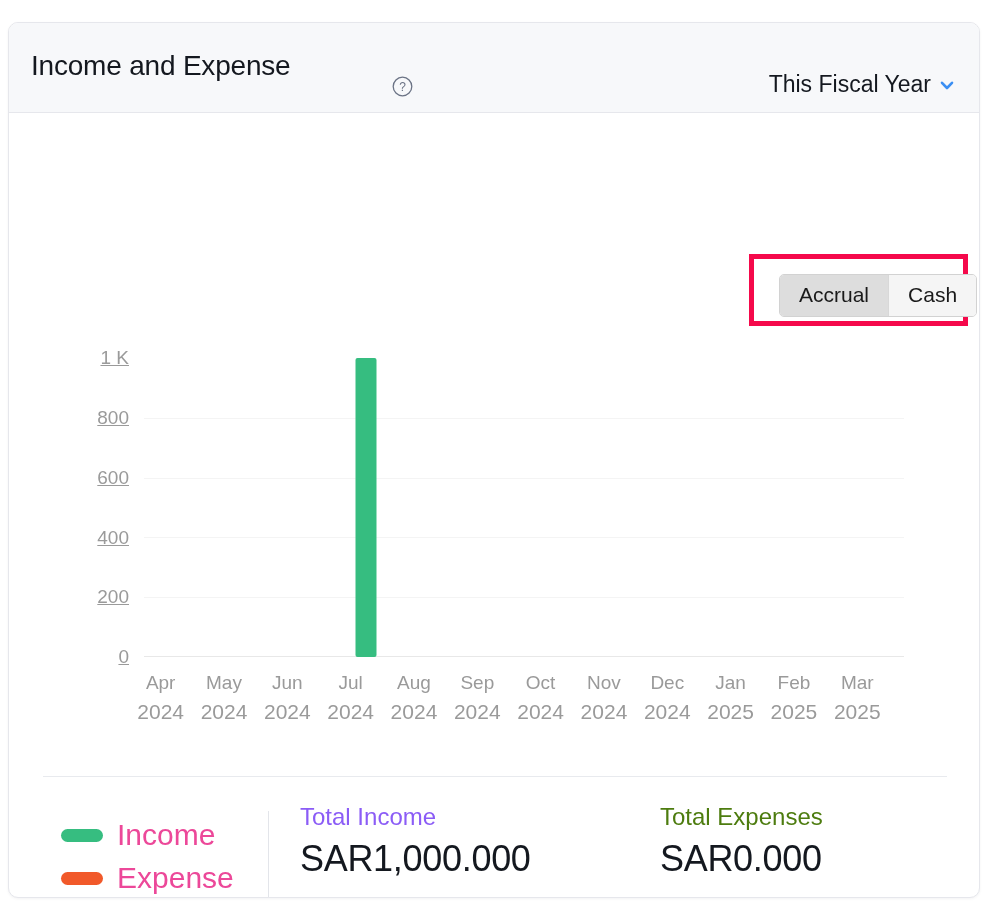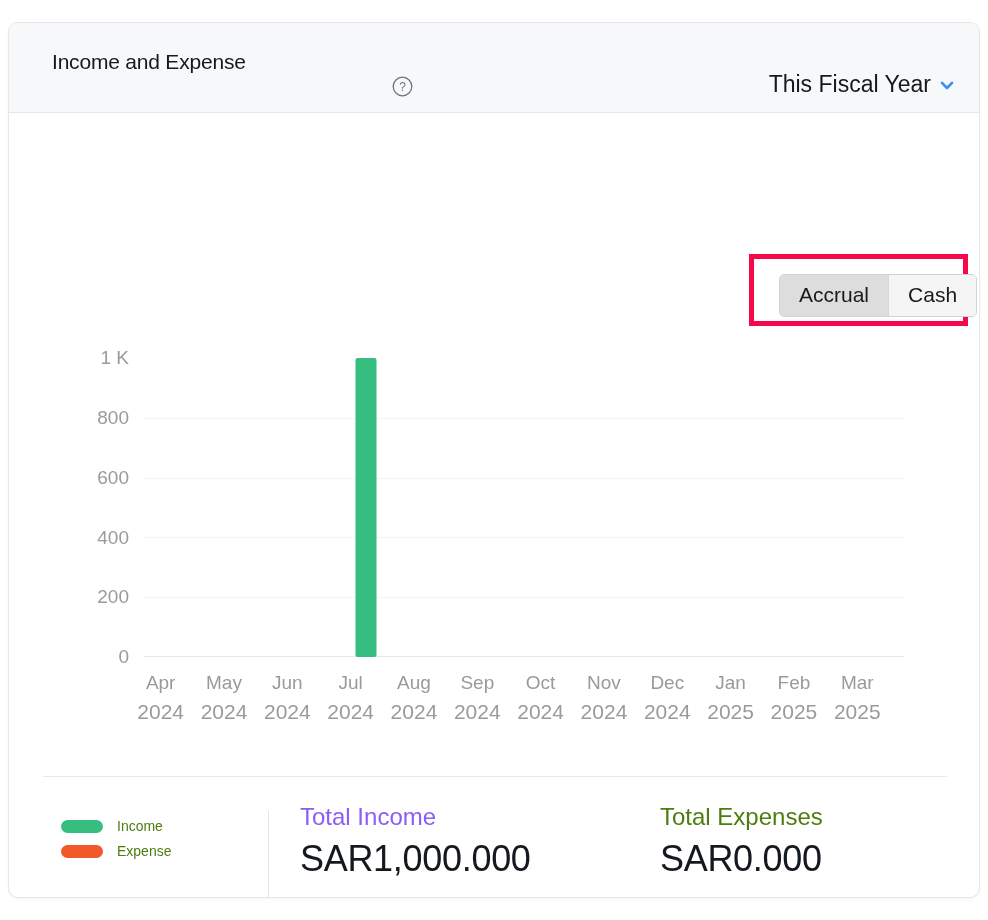--- a/index.html
+++ b/index.html
@@ -33,25 +33,24 @@
     position: relative;
     height: 90px;
     background: #f7f8fa;
     border-bottom: 1px solid #e6e7ec;
     box-sizing: border-box;
   }
   .widget-title {
     position: absolute;
     left: 22px;
     top: 27px;
-    font-size: 21px;
+    font-size: 28px;
     color: #14181f;
     letter-spacing: -0.2px;
     white-space: nowrap;
-    margin-left: 21px;
   }
   .help-icon {
     position: absolute;
     left: 383px;
     top: 53px;
     width: 21px;
     height: 21px;
   }
   .period-selector {
     position: absolute;
@@ -127,20 +126,21 @@
   }
   .y-tick {
     position: absolute;
     right: 0;
     width: 60px;
     text-align: right;
     font-size: 19px;
     color: #9a9a9a;
     transform: translateY(-50%);
     white-space: nowrap;
+    text-decoration: underline;
   }
   .y-axis {
     position: absolute;
     left: 58px;
     top: 0;
     width: 62px;
     height: 620px;
   }
   .plot {
     position: absolute;
@@ -234,22 +234,22 @@
   }
   .legend-swatch {
     width: 42px;
     height: 13px;
     border-radius: 7px;
     flex: none;
   }
   .legend-swatch.income { background: #36bd80; }
   .legend-swatch.expense { background: #f1592a; }
   .legend-label {
-    font-size: 14px;
-    color: #4d7c0f;
+    font-size: 30px;
+    color: #ec4899;
     white-space: nowrap;
   }
   .summary-divider {
     position: absolute;
     left: 259px;
     top: 8px;
     width: 1px;
     height: 88px;
     background: #e3e5ea;
   }

